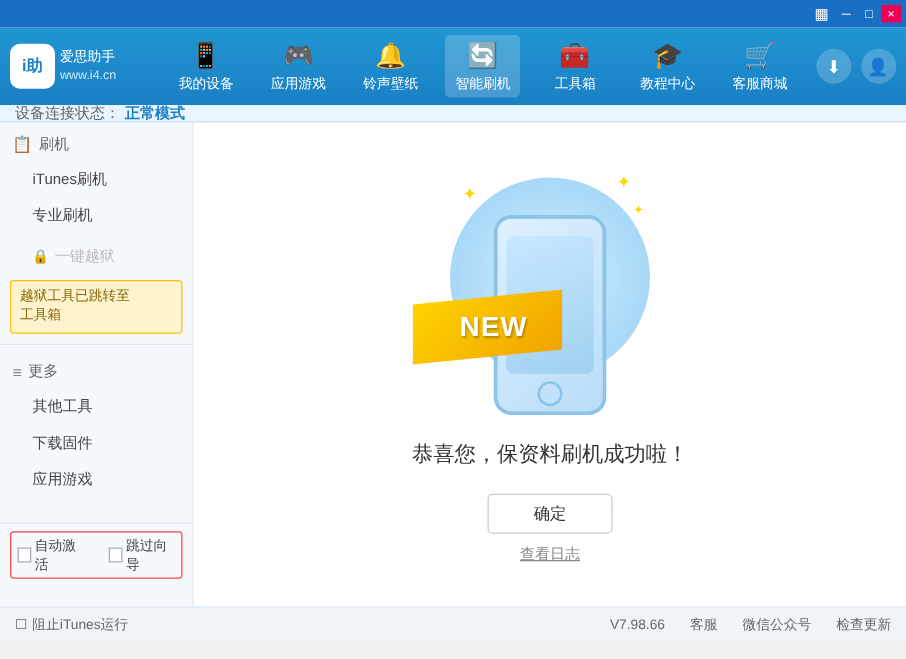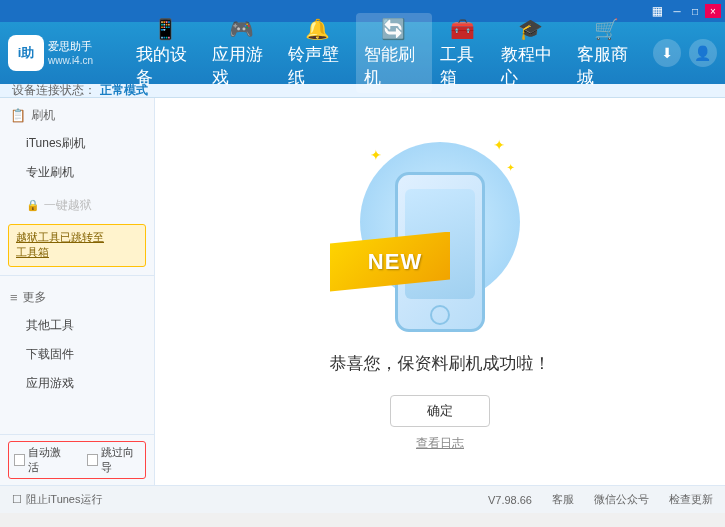--- a/index.html
+++ b/index.html
@@ -50,21 +50,21 @@
       justify-content: space-around;
       align-items: center;
     }
     .nav-item {
       display: flex; flex-direction: column; align-items: center;
       color: white; cursor: pointer; padding: 4px 8px;
       min-width: 60px;
     }
     .nav-item.active { background: rgba(255,255,255,0.2); border-radius: 4px; }
     .nav-icon { font-size: 20px; margin-bottom: 2px; }
-    .nav-label { font-size: 17px; }
+    .nav-label { font-size: 11px; }
 
     .header-right {
       display: flex; align-items: center; gap: 8px;
       margin-left: 8px;
     }
     .header-right-btn {
       width: 28px; height: 28px;
       border-radius: 50%;
       background: rgba(255,255,255,0.2);
       display: flex; align-items: center; justify-content: center;
@@ -127,38 +127,37 @@
     .lock-icon { margin-right: 4px; font-size: 11px; }
     .warning-box {
       margin: 4px 8px;
       background: #fff3cd;
       border: 1px solid #ffc107;
       border-radius: 3px;
       padding: 5px 7px;
       font-size: 11px;
       color: #856404;
       line-height: 1.4;
-      text-decoration: underline;
     }
 
     .sidebar-divider {
       height: 1px;
       background: #dce8f5;
       margin: 4px 0;
     }
 
     
     .sidebar-bottom {
       margin-top: auto;
       padding: 6px 8px;
       border-top: 1px solid #dce8f5;
     }
     .auto-toggle-row {
       display: flex; align-items: center; gap: 20px;
-      margin-bottom: 0;
+      margin-bottom: 16px;
       border: 1.5px solid #ff4444;
       padding: 3px 5px;
       border-radius: 3px;
     }
     .checkbox-item {
       display: flex; align-items: center; gap: 3px;
       font-size: 11px; color: #444;
     }
     .checkbox { width: 12px; height: 12px; border: 1px solid #aaa; background: white; }
 

